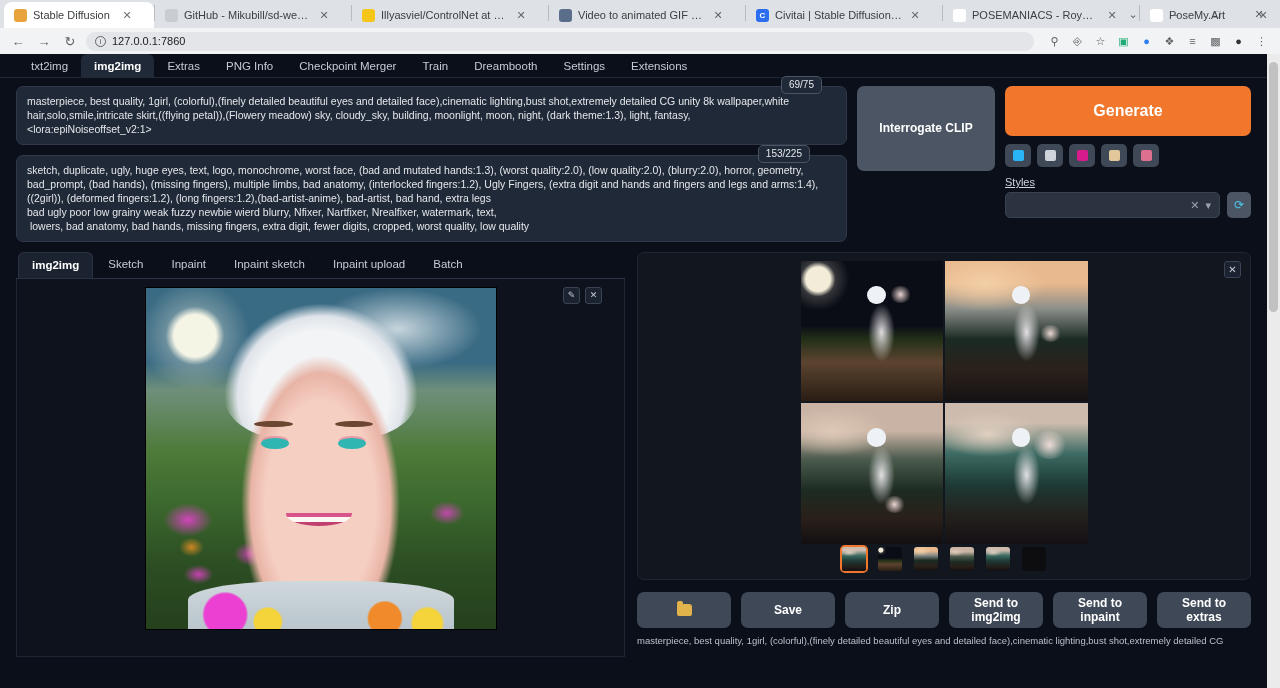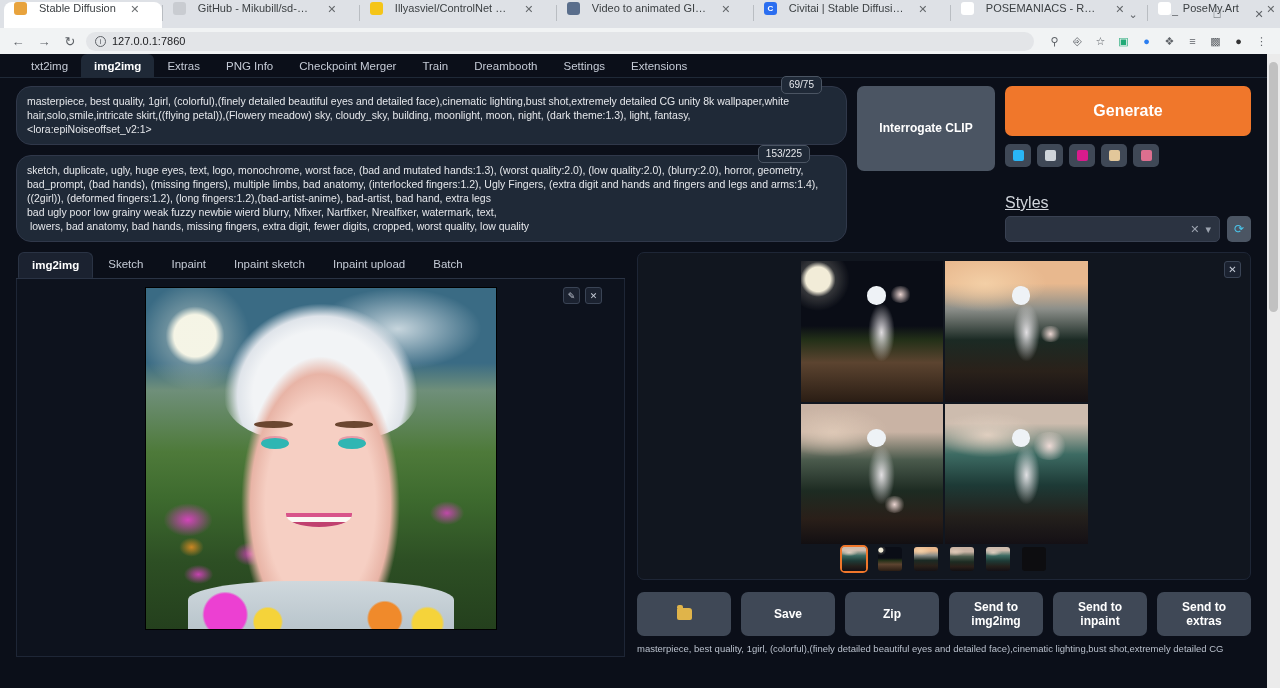--- a/index.html
+++ b/index.html
@@ -11,21 +11,21 @@
   }
 
   
   .browser { width: 1280px; height: 688px; display: flex; flex-direction: column; }
 
   .tabstrip {
     height: 28px; background: #dee1e6; display: flex; align-items: flex-end;
     padding-left: 4px; flex: none; position: relative;
   }
   .btab {
-    height: 26px; display: flex; align-items: flex-start; gap: 12px;
+    height: 26px; display: flex; align-items: center; gap: 6px;
     padding: 0 20px 0 10px; border-radius: 8px 8px 0 0;
     font-size: 11px; color: #3c4043; max-width: 196px; min-width: 150px;
     position: relative; flex: none;
   }
   .btab.active { background: #ffffff; }
   .btab:not(.active) { background: #dee1e6; }
   .btab-sep { width: 1px; height: 16px; background: #b9bdc2; align-self: center; margin: 0 0 4px 0; }
   .favicon { width: 13px; height: 13px; border-radius: 3px; flex: none;
              display:flex; align-items:center; justify-content:center;
              font-size: 8px; color:#fff; font-weight:bold; }
@@ -63,21 +63,21 @@
 
   .toprow { height: 24px; display: flex; align-items: stretch; padding-left: 18px;
             border-bottom: 1px solid #1f2937; }
   .mtab { padding: 8px 13px; display: flex; align-items: center; font-size: 11.5px;
           color: #c5cbd6; background: transparent; }
   .mtab.active { color: #ffffff; background: #1f2937; border-radius: 6px 6px 0 0;
                  font-weight: bold; }
 
   .prompts { padding: 8px 16px 0 16px; }
   .promptbox { position: relative; background: #1f2937; border: 1px solid #30384a;
-               border-radius: 15px; padding: 7px 10px; color: #e5e7eb;
+               border-radius: 7px; padding: 7px 10px; color: #e5e7eb;
                font-size: 10.5px; line-height: 14.2px; }
   .promptbox + .promptbox { margin-top: 10px; }
   .counter { position: absolute; top: -11px; right: 24px; background: #1f2937;
              border: 1px solid #4b5563; border-radius: 5px; padding: 1px 7px;
              font-size: 10px; color: #e5e7eb; }
   .neg .counter { right: 36px; }
 
   .midrow { display: flex; gap: 10px; padding: 0 16px; }
   .left-prompts { flex: 1; min-width: 0; }
   .interrogate { width: 138px; flex: none; display: flex; flex-direction: column; gap: 8px;
@@ -87,21 +87,21 @@
           justify-content: center; text-align: center; line-height: 15px; }
   .ibtn.clip { height: 85px; }
   .ibtn.booru { height: 85px; padding: 0 10px; }
   .genwrap { width: 246px; flex: none; padding-top: 8px; }
   .genbtn { width: 100%; height: 50px; background: #f0772b; border: none;
             border-radius: 7px; color: #fff; font-size: 16px; font-weight: bold; }
   .smallicons { display: flex; gap: 6px; margin-top: 8px; }
   .sicon { width: 26px; height: 23px; border-radius: 5px; background: #3f4856;
            display: flex; align-items: center; justify-content: center; }
   .sq { width: 11px; height: 11px; border-radius: 2px; }
-  .styles-label { font-size: 16px; color: #d1d5db; margin-top: 27px; text-decoration: underline; }
+  .styles-label { font-size: 11px; color: #d1d5db; margin-top: 9px; text-decoration: underline; }
   .styles-row { display: flex; gap: 7px; margin-top: 4px; align-items: center; }
   .styles-field { flex: 1; height: 26px; background: #2b3341; border: 1px solid #394152;
                   border-radius: 5px; display: flex; align-items: center;
                   justify-content: flex-end; padding-right: 8px; gap: 6px;
                   font-size: 11px; color: #9ca3af; }
   .styles-refresh { width: 24px; height: 26px; background: #4b5563; border-radius: 5px;
                     display: flex; align-items: center; justify-content: center; }
 
   .bottomrow { display: flex; gap: 12px; padding: 10px 16px 0 16px; }
   .panel-left { flex: 1; min-width: 0; }
@@ -136,21 +136,21 @@
   .grid4 { width: 287px; height: 283px; display: grid;
            grid-template-columns: 1fr 1fr; grid-template-rows: 1fr 1fr; gap: 2px; }
   .gcell { position: relative; overflow: hidden; }
   .thumbstrip { position: absolute; bottom: 6px; left: 0; right: 0;
                 display: flex; justify-content: center; gap: 8px; }
   .thumb { width: 28px; height: 28px; border-radius: 5px; overflow: hidden;
            border: 2px solid transparent; position: relative; }
   .thumb.sel { border-color: #f0772b; }
 
   .gbtns { display: flex; gap: 10px; margin-top: 12px; }
-  .gbtn { flex: 1; height: 44px; background: #3f4856; border: none; border-radius: 7px;
+  .gbtn { flex: 1; height: 36px; background: #3f4856; border: none; border-radius: 7px;
           color: #fff; font-size: 12px; font-weight: bold; line-height: 14px;
           display: flex; align-items: center; justify-content: center; text-align: center; }
   .gbtn .folder { width: 15px; height: 12px; background: #e0b44a; border-radius: 1px 3px 2px 2px;
                   position: relative; }
   .gbtn .folder::before { content:''; position:absolute; top:-3px; left:0; width:6px;
                           height:3px; background:#e0b44a; border-radius:2px 2px 0 0; }
   .genprompt { margin-top: 7px; font-size: 9.5px; color: #b9c0cc; height: 11px;
                overflow: hidden; white-space: nowrap; }
 
   

